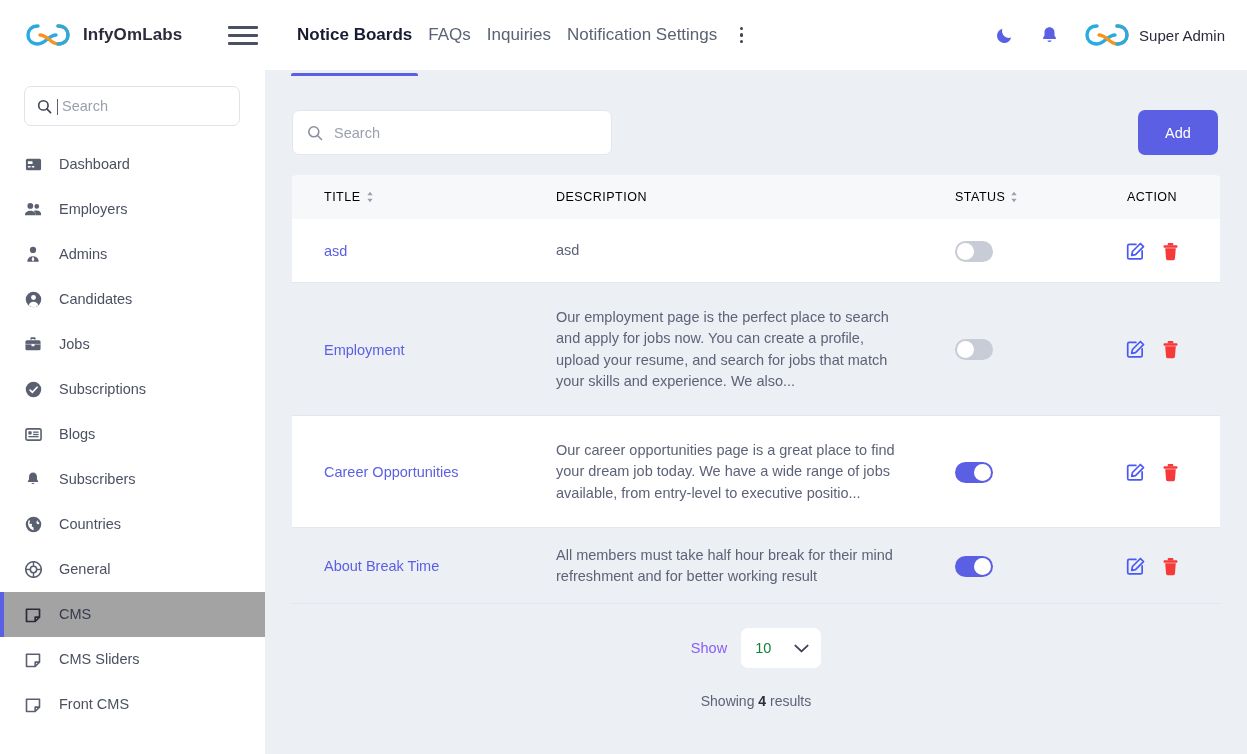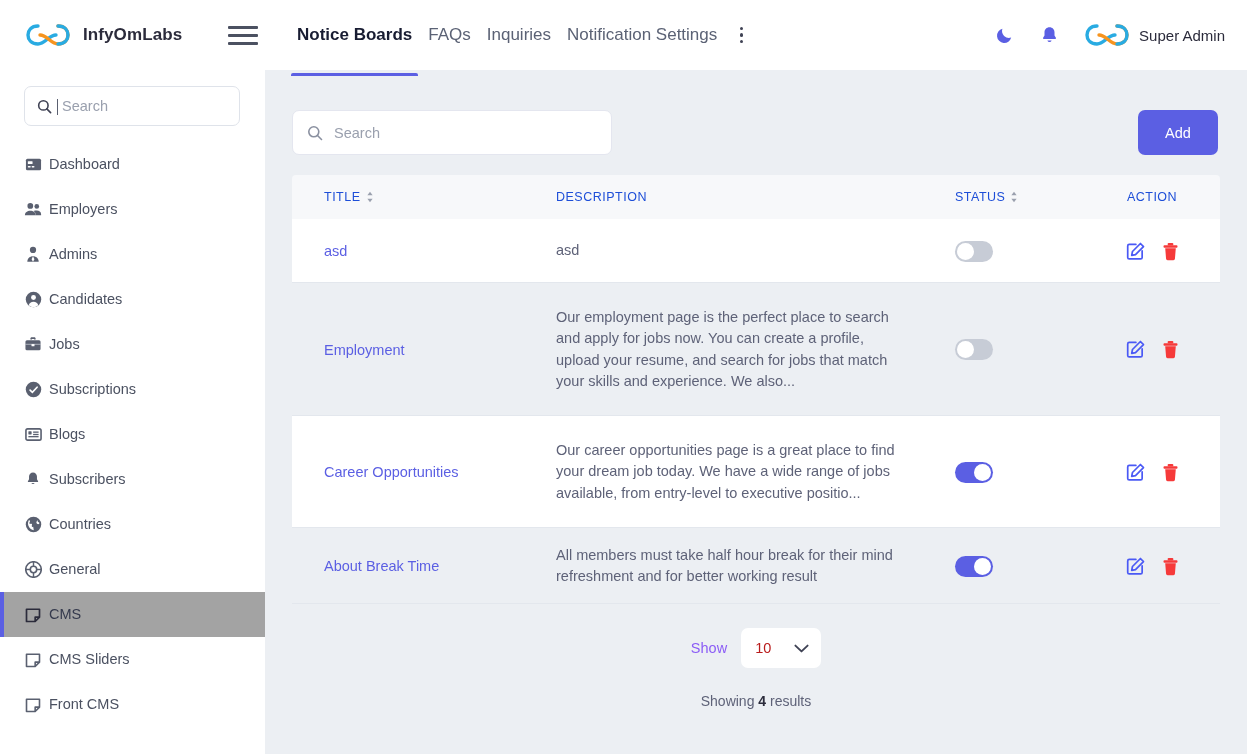--- a/index.html
+++ b/index.html
@@ -130,21 +130,21 @@
   }
   .side-search .ph::before {
     content:"";
     position:absolute; left:-5px; top:1px;
     width:1px; height:16px; background:#5a6070;
   }
   .navlist { margin-top: 16px; }
   .navitem {
     height: 45px;
     display: flex; align-items: center;
-    gap: 7px;
+    gap: 17px;
     padding-left: 24px;
     cursor: pointer;
     position: relative;
     font-size: 14.5px;
     color: #4b5161;
   }
   .navitem .lbl { line-height: 1; }
   .navitem.active {
     background: #a3a3a3;
     color: #353a4d;
@@ -201,21 +201,21 @@
   }
   .thead {
     background: #f7f8fa;
     height: 44px;
     display: flex; align-items: center;
     border-radius: 4px 4px 0 0;
   }
   .th {
     font-size: 12.5px;
     letter-spacing: .5px;
-    color: #1d4ed8;
+    color: #000000;
     display: flex; align-items: center; gap: 5px;
     font-weight: normal;
   }
   .c-title { width: 264px; padding-left: 32px; }
   .c-desc  { width: 348px; }
   .c-stat  { width: 190px; justify-content: flex-start; padding-left: 51px; }
   .c-act   { width: 116px; justify-content: center; }
   .sortic { display:block; }
 
   .row {
@@ -278,21 +278,21 @@
   .show-lbl { font-size: 14.5px; color: #8b5cf6; }
   .show-select {
     width: 80px; height: 40px;
     background: #fff;
     border: none; border-radius: 7px;
     display:flex; align-items:center;
     justify-content: space-between;
     padding: 0 12px 0 14px;
     cursor: pointer;
     font-size: 14.5px;
-    color: #b91c1c;
+    color: #15803d;
   }
   .showing {
     margin-top: 25px;
     font-size: 14px; color: #5e6278;
   }
   .showing b { color: #2b2b3b; }
 </style>
 </head>
 <body>
 

